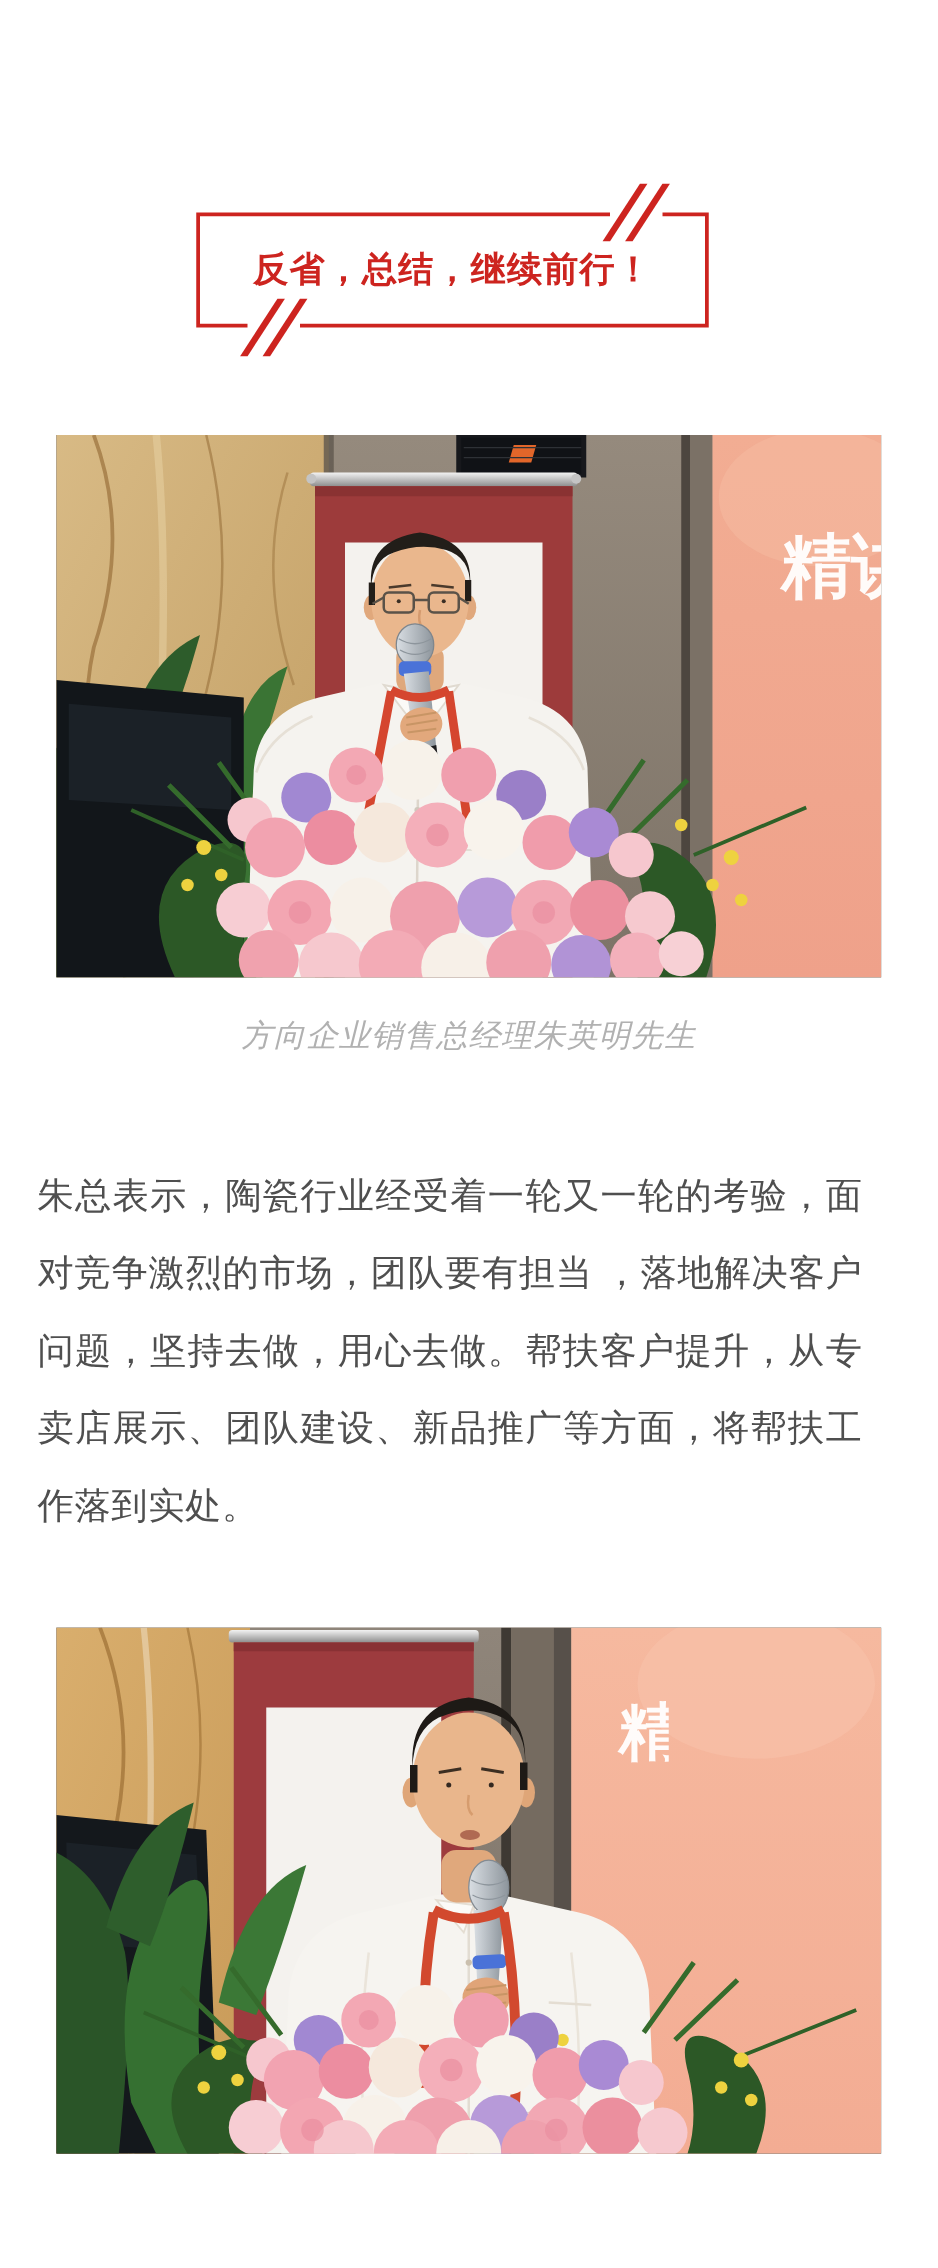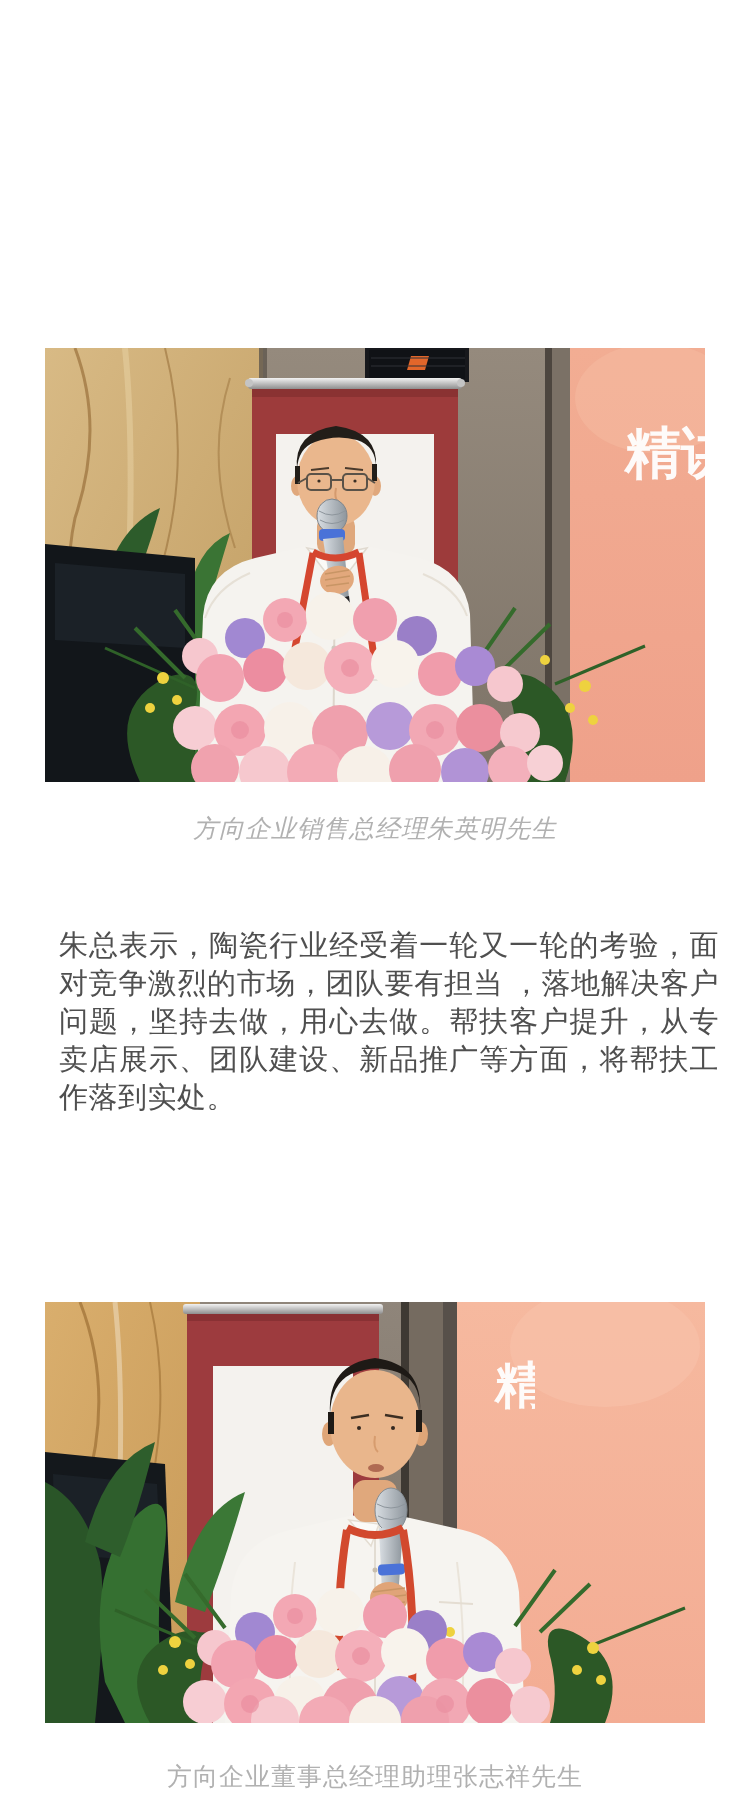--- a/index.html
+++ b/index.html
@@ -22,29 +22,40 @@
   .photo-2{top:1302px;height:421px;}
   .photo svg{display:block;}
 
   
   .caption{position:absolute;left:0;width:750px;text-align:center;color:#b1b1b1;
            font-size:25px;letter-spacing:1px;}
   .caption-1{top:812px;font-style:italic;}
   .caption-2{top:1760px;}
 
   
-  .para{position:absolute;left:59px;top:926px;width:660px;margin:0;
-        font-size:29px;line-height:38px;color:#4f4f4f;text-align:justify;
+  .para{position:absolute;left:30px;top:926px;width:660px;margin:0;
+        font-size:29px;line-height:62px;color:#4f4f4f;text-align:justify;
         text-justify:inter-ideograph;letter-spacing:.5px;}
 </style>
 </head>
 <body>
 
 <div class="page">
 
+  <div class="quote-box">
+    <div class="slashes top">
+      <i class="slash"></i>
+      <i class="slash"></i>
+    </div>
+    <div class="quote-text">反省，总结，继续前行！</div>
+    <div class="slashes bottom">
+      <i class="slash"></i>
+      <i class="slash"></i>
+    </div>
+  </div>
 
   <figure class="photo photo-1" style="margin:0">
     <svg width="660" height="434" viewBox="0 0 660 434" xmlns="http://www.w3.org/2000/svg">
       <defs>
         <linearGradient id="wall1" x1="0" y1="0" x2="0" y2="1">
           <stop offset="0" stop-color="#958a7d"></stop>
             <stop offset="1" stop-color="#7d7367"></stop>
         </linearGradient>
         <linearGradient id="marble1" x1="0" y1="0" x2="1" y2="1">
           <stop offset="0" stop-color="#d8ba85"></stop>
@@ -389,15 +400,14 @@
             <circle cx="380" cy="418" r="24" fill="#efa0ad"></circle>
           <circle cx="250" cy="314" r="8" fill="#e98ea0" opacity=".7"></circle>
             <circle cx="316" cy="354" r="9" fill="#e98ea0" opacity=".7"></circle>
           <circle cx="205" cy="402" r="9" fill="#e98ea0" opacity=".7"></circle>
             <circle cx="400" cy="402" r="9" fill="#e98ea0" opacity=".7"></circle>
         </g>
       </g>
     </svg>
   </figure>
 
-  <div class="caption caption-2">方向企业董事总经理助理张志祥先生</div>
 
 </div>
 
 </body></html>

